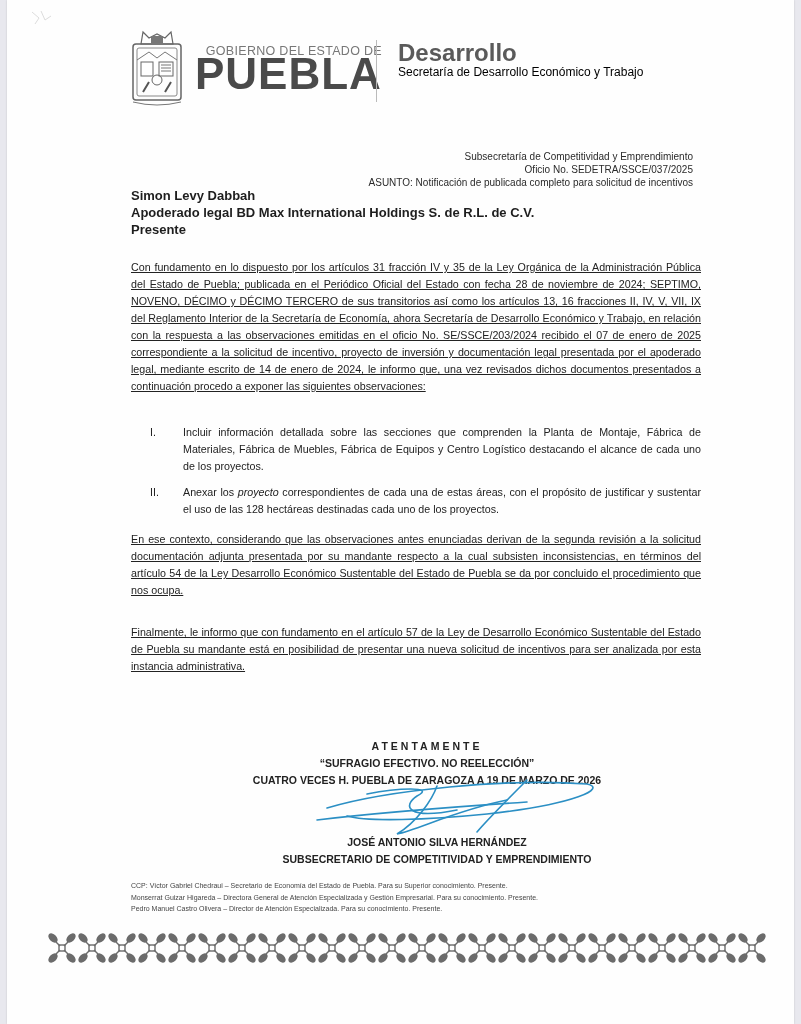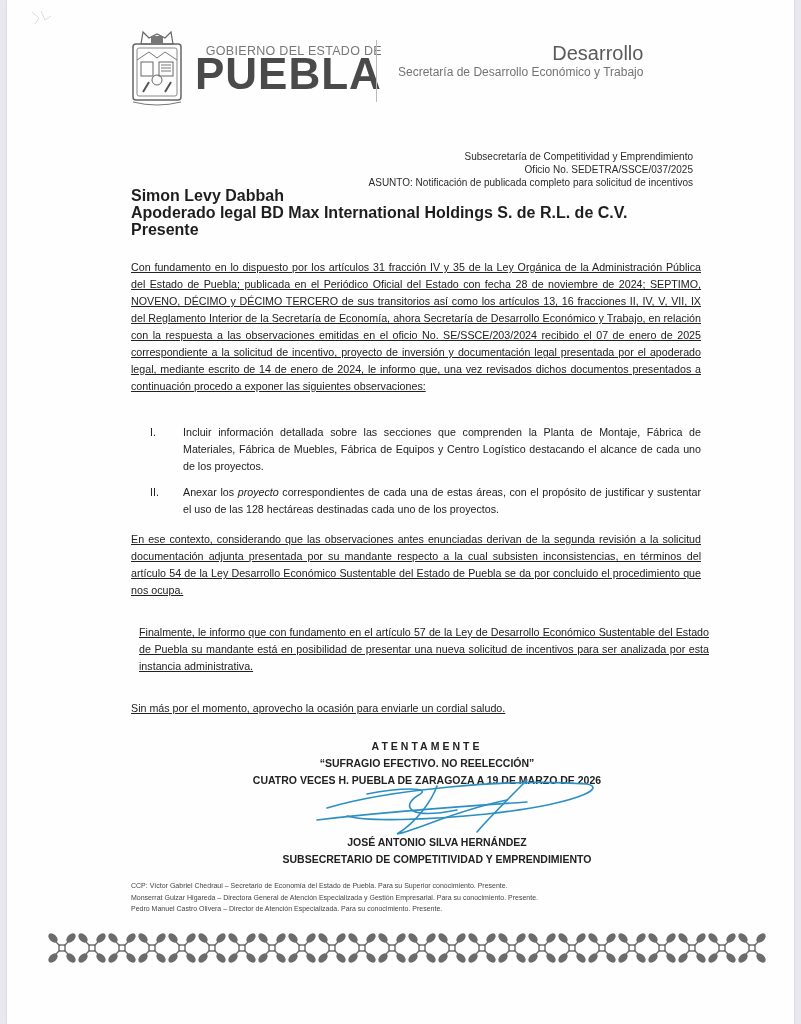--- a/index.html
+++ b/index.html
@@ -15,38 +15,38 @@
       box-shadow: 0 0 2px rgba(0,0,0,0.15);
     }
     
     .header { position: absolute; left: 122px; top: 28px; width: 580px; height: 90px; }
     .crest { position: absolute; left: 0; top: 2px; width: 56px; height: 76px; }
     .gov-block { position: absolute; left: 66px; top: 16px; text-align: right; }
     .gov-line1 { font-size: 12.5px; letter-spacing: 0.3px; color: #777; font-weight: normal; }
     .gov-line2 { font-size: 44px; font-weight: bold; color: #4a4a4a; letter-spacing: 1px; line-height: 34px; margin-top: -1px; }
     .header-divider { position: absolute; left: 247px; top: 12px; width: 1px; height: 62px; background: #bbb; }
     .dept-block { position: absolute; left: 269px; top: 14px; }
-    .dept-line1 { font-size: 20px; font-weight: normal; color: #5a5a5a; line-height: 22px; text-align: right; }
+    .dept-line1 { font-size: 24px; font-weight: bold; color: #5a5a5a; line-height: 22px; }
     .dept-line2 { font-size: 20px; font-weight: bold; color: #5a5a5a; line-height: 22px; }
-    .dept-line3 { font-size: 12px; color: #737373; line-height: 16px; }
+    .dept-line3 { font-size: 12px; color: #000000; line-height: 16px; }
 
     
     .ref { position: absolute; right: 101px; top: 123px; text-align: right; font-size: 10px; line-height: 13px; color: #2a2a2a; margin-top: 27px; }
 
     
-    .recipient { position: absolute; left: 124px; top: 187px; font-size: 16px; line-height: 17px; font-weight: bold; color: #1e1e1e; }
+    .recipient { position: absolute; left: 124px; top: 187px; font-size: 13px; line-height: 17px; font-weight: bold; color: #1e1e1e; }
 
     
     .body-text { position: absolute; left: 124px; width: 570px; font-size: 10.7px; line-height: 17px; text-align: justify; color: #222; text-decoration: underline; }
     .p1 { top: 259px; }
     .list { position: absolute; left: 124px; width: 570px; top: 424px; font-size: 10.7px; line-height: 17px; color: #222; }
     .list-item { position: relative; padding-left: 52px; text-align: justify; margin-bottom: 9px; }
     .list-num { position: absolute; left: 19px; top: 0; }
     .p2 { top: 531px; }
-    .p3 { top: 624px; margin-left: 8px; }
+    .p3 { top: 624px; }
     .p4 { top: 700px; }
 
     
     .closing { position: absolute; left: 220px; width: 400px; top: 738px; text-align: center; font-size: 10.5px; line-height: 17px; font-weight: bold; color: #222; }
     .atentamente { letter-spacing: 3px; }
     .signature { position: absolute; left: 300px; top: 770px; width: 300px; height: 70px; }
     .signer { position: absolute; left: 220px; width: 420px; top: 834px; text-align: center; font-size: 10.5px; line-height: 17px; font-weight: bold; color: #222; }
 
     
     .ccp { position: absolute; left: 124px; top: 880px; font-size: 7px; line-height: 11.5px; color: #444; white-space: nowrap; }
@@ -113,21 +113,20 @@
       <span>Incluir información detallada sobre las secciones que comprenden la Planta de Montaje, Fábrica de Materiales, Fábrica de Muebles, Fábrica de Equipos y Centro Logístico destacando el alcance de cada uno de los proyectos.</span>
     </div>
     <div class="list-item">
       <span class="list-num">II.</span>
       <span>Anexar los </span><em>proyecto</em><span> correspondientes de cada una de estas áreas, con el propósito de justificar y sustentar el uso de las 128 hectáreas destinadas cada uno de los proyectos.</span>
     </div>
   </div>
 
   <div class="body-text p2">En ese contexto, considerando que las observaciones antes enunciadas derivan de la segunda revisión a la solicitud documentación adjunta presentada por su mandante respecto a la cual subsisten inconsistencias, en términos del artículo 54 de la Ley Desarrollo Económico Sustentable del Estado de Puebla se da por concluido el procedimiento que nos ocupa.</div>
   <div class="body-text p3">Finalmente, le informo que con fundamento en el artículo 57 de la Ley de Desarrollo Económico Sustentable del Estado de Puebla su mandante está en posibilidad de presentar una nueva solicitud de incentivos para ser analizada por esta instancia administrativa.</div>
-  <div class="body-text p4">Sin más por el momento, aprovecho la ocasión para enviarle un cordial saludo.</div>
 
   <div class="closing">
     <div class="atentamente">ATENTAMENTE</div>
     <div>“SUFRAGIO EFECTIVO. NO REELECCIÓN”</div>
     <div>CUATRO VECES H. PUEBLA DE ZARAGOZA A 19 DE MARZO DE 2026</div>
   </div>
 
   <svg class="signature" viewBox="0 0 300 70">
     <g fill="none" stroke="#2b8fc4" stroke-width="1.6" stroke-linecap="round">
       <path d="M20 38 C80 20, 200 8, 280 14 C300 18, 270 34, 180 44 C120 50, 60 52, 40 46"></path>

